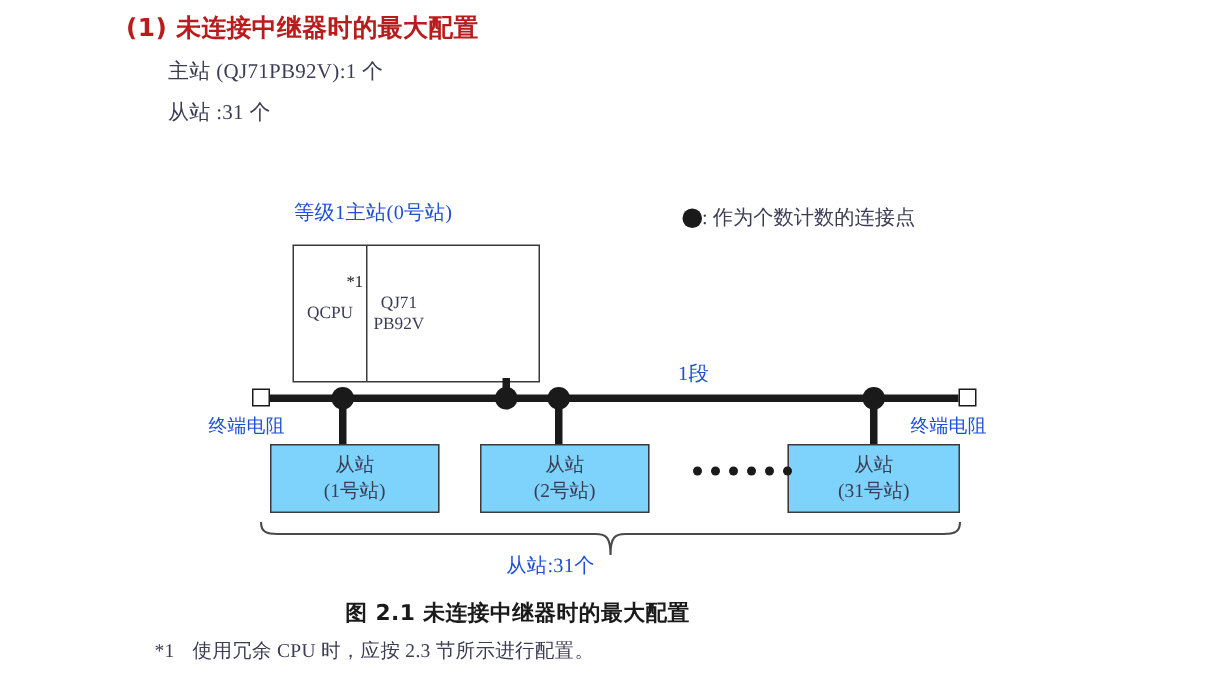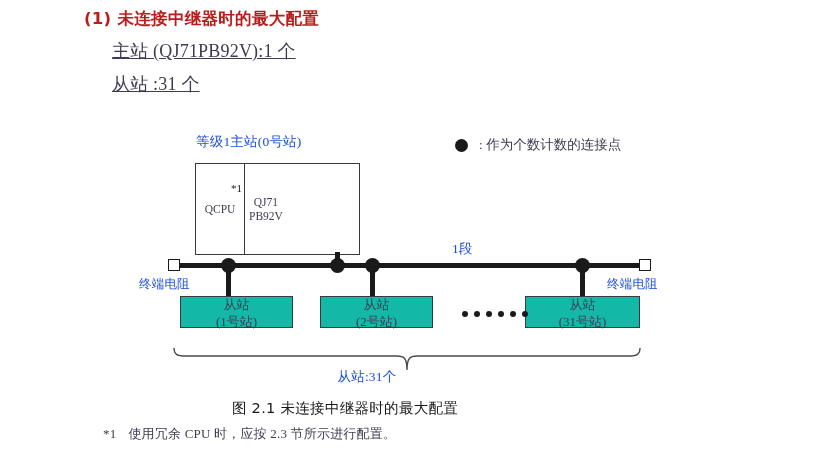--- a/index.html
+++ b/index.html
@@ -21,27 +21,26 @@
   #heading-block { left: 84px; top: 8px; width: 640px; }
   #section-title {
     font-family: "DejaVu Sans", "Liberation Sans", sans-serif;
     font-weight: bold;
     font-size: 16.5px;
     color: #b91c1c;
     letter-spacing: 0.3px;
     white-space: nowrap;
   }
   .spec-line {
-    font-size: 18px;
+    font-size: 14px;
     color: #3c3c54;
     margin-left: 28px;
     margin-top: 9px;
     white-space: nowrap;
     letter-spacing: 0.2px;
-    text-decoration: underline;
   }
 
   
   #diagram { left: 0; top: 0; width: 821px; height: 457px; pointer-events: none; }
 
   .lbl {
     position: absolute;
     font-size: 13.5px;
     color: #1d4ed8;
     white-space: nowrap;
@@ -74,21 +73,21 @@
   #qcpu-footnote-mark {
     position: absolute;
     top: 18px; right: 2px;
     font-size: 11px;
     color: #1a1a1a;
   }
 
   #master-label { left: 196px; top: 133px; }
 
   
-  #legend { left: 455px; top: 136px; display: flex; align-items: center; gap: 11px; }
+  #legend { left: 455px; top: 136px; display: flex; align-items: center; gap: 0; }
   #legend-dot {
     width: 13px; height: 13px; border-radius: 50%;
     background: #1a1a1a; display: inline-block;
   }
   #legend-text { font-size: 13.5px; color: #3c3c54; white-space: nowrap; }
 
   
   #bus-line {
     left: 176px; top: 263px; width: 470px; height: 4.5px;
     background: #1a1a1a;
@@ -109,27 +108,28 @@
     background: #1a1a1a;
   }
   .drop-line {
     width: 4.5px; background: #1a1a1a;
   }
   #segment-label { left: 452px; top: 240px; }
 
   
   .slave-box {
     position: absolute;
-    top: 296px; height: 32px;
+    top: 296px; height: 46px;
     border: 1.3px solid #3a3a3a;
     box-sizing: border-box;
-    background: #14b8a6;
+    background: #7dd3fc;
     display: flex;
     flex-direction: column;
     align-items: center;
+    justify-content: center;
     font-size: 13px;
     color: #3c3c54;
     line-height: 1.3;
   }
   #slave-1  { left: 180px; width: 113px; }
   #slave-2  { left: 320px; width: 113px; }
   #slave-31 { left: 525px; width: 115px; }
 
   #ellipsis-dots {
     left: 462px; top: 311px;
@@ -141,21 +141,21 @@
   }
 
   #brace-wrap { left: 172px; top: 348px; width: 470px; height: 24px; }
   #brace-label { left: 367px; top: 368px; transform: translateX(-50%); }
 
   
   #figure-caption {
     left: 0; top: 399px; width: 690px;
     text-align: center;
     font-family: "DejaVu Sans", "Liberation Sans", sans-serif;
-    font-weight: normal;
+    font-weight: bold;
     font-size: 14.5px;
     color: #1a1a1a;
     letter-spacing: 0.3px;
   }
   #footnote {
     left: 103px; top: 425px;
     font-size: 13px;
     color: #3c3c54;
     white-space: nowrap;
     letter-spacing: 0.2px;

